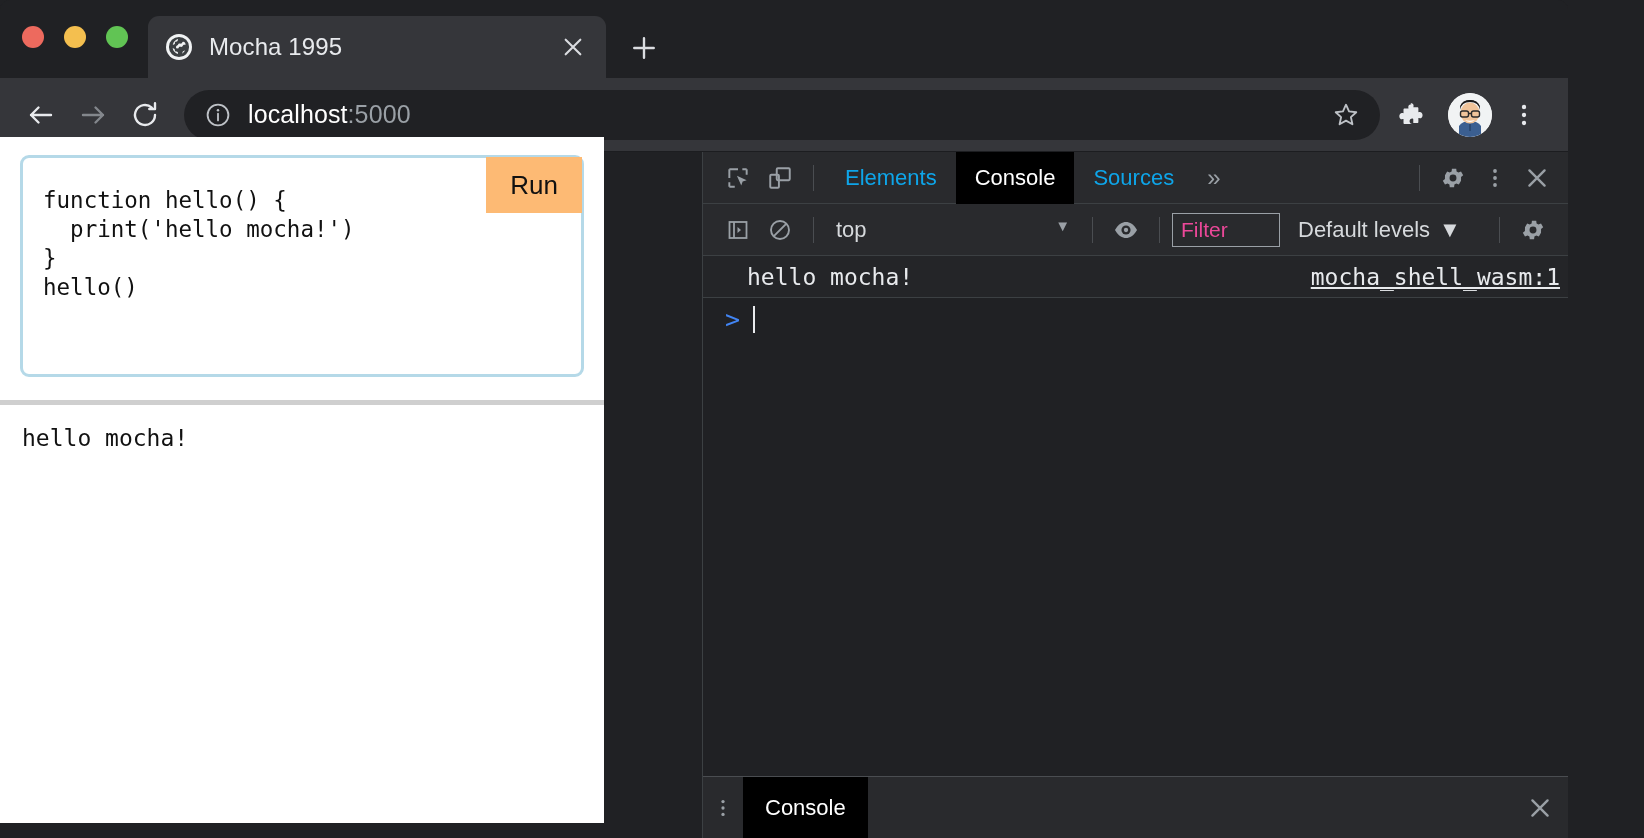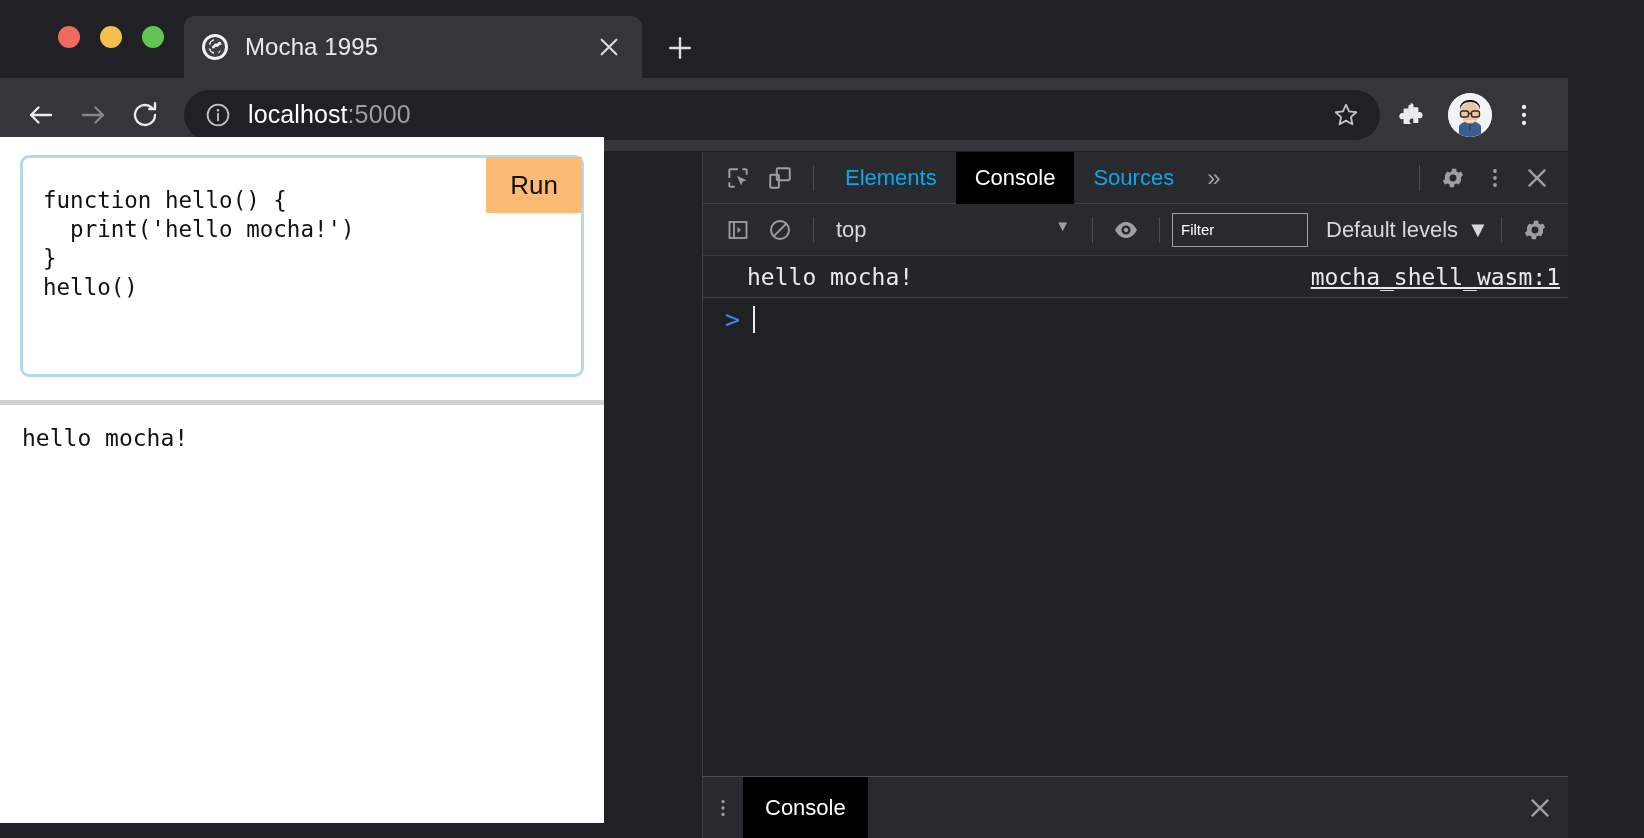--- a/index.html
+++ b/index.html
@@ -23,21 +23,20 @@
     width: 1568px; height: 838px;
     background: #202124;
     border-radius: 10px 10px 0 0;
     overflow: hidden;
   }
 
   .tabstrip {
     position: relative;
     height: 78px;
     background: #202124;
-    margin-left: 36px;
   }
 
   .traffic {
     position: absolute;
     left: 22px; top: 26px;
     display: flex;
     gap: 20px;
   }
   .dot { width: 22px; height: 22px; border-radius: 50%; }
   .dot.red    { background: #ED6A5E; }
@@ -267,25 +266,25 @@
     min-width: 250px;
     flex: none;
   }
   .ctx-label {
     color: #d6d9dc;
     font-size: 22px;
     padding-left: 6px;
   }
   .ctx-arrow { margin-left: auto; padding-right: 10px; color:#9aa0a6; font-size: 15px;}
   .filter-box {
-    width: 136px; height: 34px;
+    width: 108px; height: 34px;
     border: 1px solid #9aa0a6;
     background: transparent;
-    color: #ffffff;
-    font-size: 15px;
+    color: #ec4899;
+    font-size: 21px;
     display: flex; align-items: center;
     padding-left: 8px;
     flex: none;
   }
   .levels {
     color: #d6d9dc;
     font-size: 22px;
     margin-left: 18px;
     display: flex; align-items: center; gap: 9px;
     white-space: nowrap;

